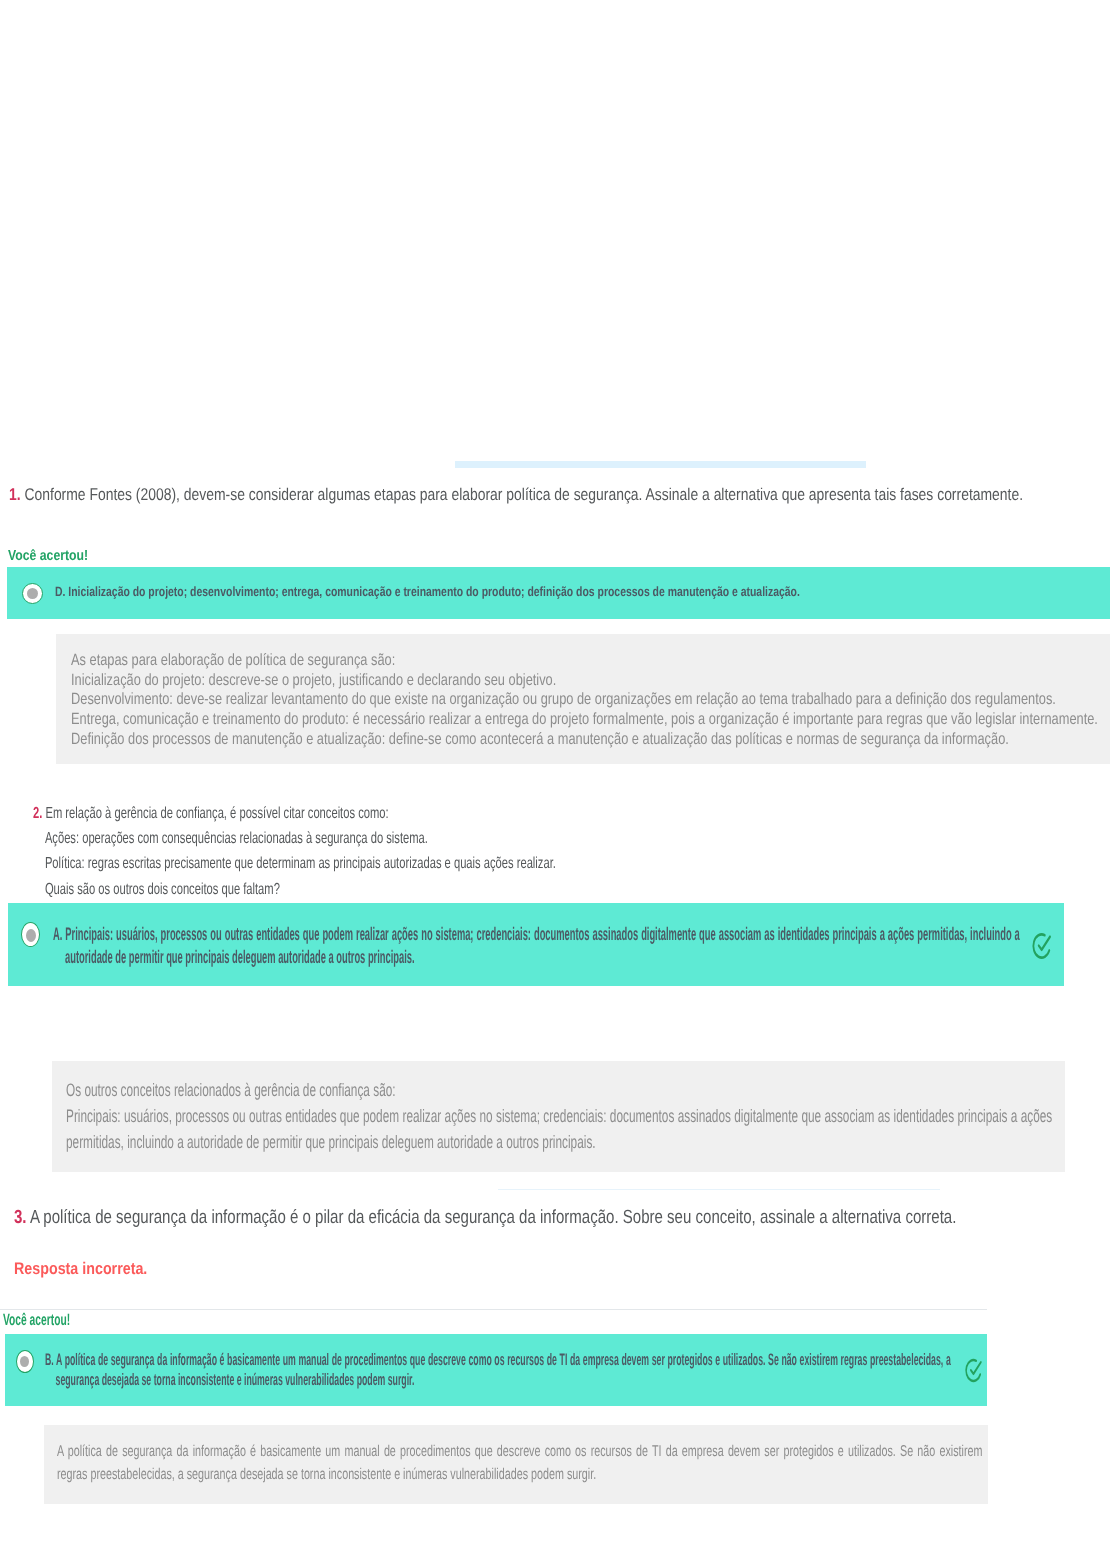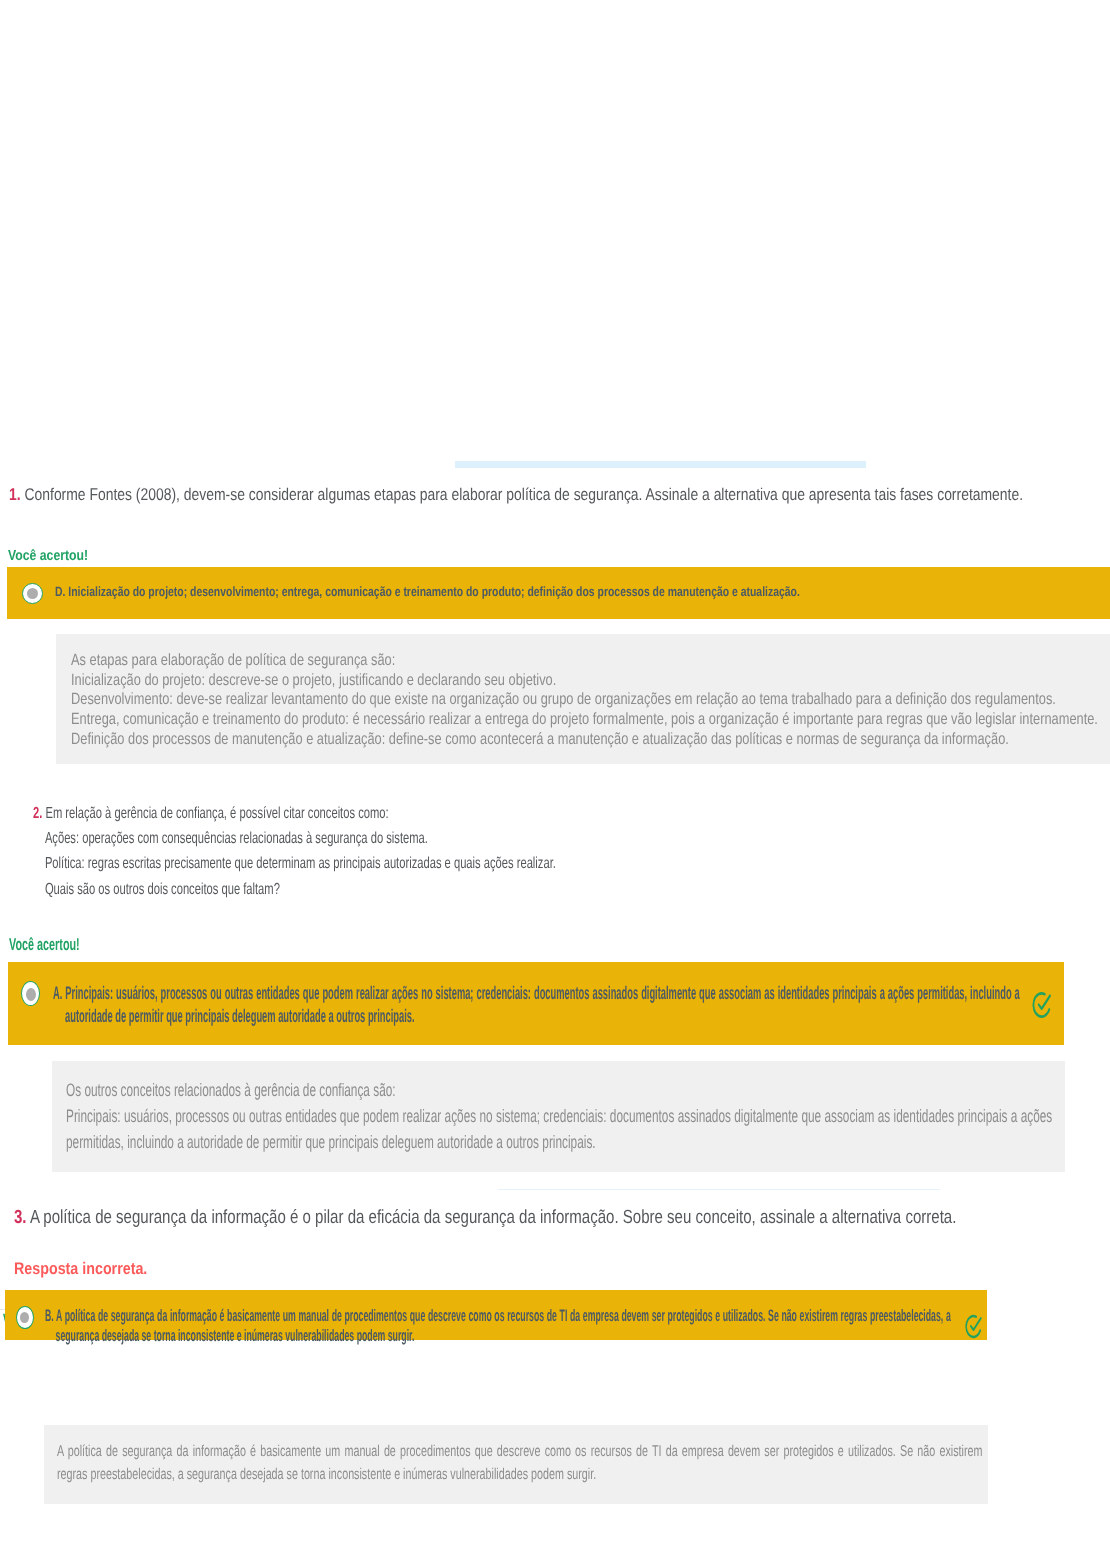--- a/index.html
+++ b/index.html
@@ -20,21 +20,21 @@
 
   
   .qnum{color:#d1305a;font-weight:700;}
   .prompt{color:#55585a;font-size:16px;font-weight:400;line-height:20px;white-space:nowrap;}
 
   
   .status-ok{color:#22a365;font-weight:700;font-size:15px;white-space:nowrap;}
   .status-bad{color:#fb5a5a;font-weight:700;font-size:18px;white-space:nowrap;}
 
   
-  .answer-box{background:#eab308;}
+  .answer-box{background:#5eead4;}
   .radio{position:absolute;border:1.6px solid #22a365;border-radius:50%;
          box-sizing:border-box;background:#ffffff;}
   .radio-dot{position:absolute;border-radius:50%;background:#adadad;}
   .ans-text{color:#4c5a64;font-weight:700;}
 
   
   .explain-box{background:#f0f0f0;}
   .explain-text{color:#8d8d8d;}
 </style>
 </head>
@@ -79,21 +79,21 @@
         <span>Em relação à gerência de confiança, é possível citar conceitos como:</span>
       </div>
       <div style="padding-left:17px;">Ações: operações com consequências relacionadas à segurança do sistema.</div>
       <div style="padding-left:17px;">Política: regras escritas precisamente que determinam as principais autorizadas e quais ações realizar.</div>
       <div style="padding-left:17px;">Quais são os outros dois conceitos que faltam?</div>
     </div>
   </div>
 
   <div class="abs status-ok sq" style="left:9px;top:935px;font-size:17px;transform:scaleX(0.636) translateZ(0);">Você acertou!</div>
 
-  <div class="abs answer-box" style="left:8px;top:962px;width:1056px;height:83px;">
+  <div class="abs answer-box" style="left:8px;top:903px;width:1056px;height:83px;">
     <span class="radio" style="left:13px;top:19px;width:19px;height:25px;"></span>
     <span class="radio-dot" style="left:18px;top:26px;width:10px;height:13px;"></span>
     <div class="abs ans-text sq" style="left:45px;top:20px;width:1867px;font-size:18.25px;line-height:22.9px;padding-left:23.5px;
                 transform:scaleX(0.5114) translateZ(0);text-align:justify;">
       <span style="margin-left:-23.5px">A.</span>
       <span>Principais: usuários, processos ou outras entidades que podem realizar ações no sistema; credenciais: documentos assinados digitalmente que associam as identidades principais a ações permitidas, incluindo a autoridade de permitir que principais deleguem autoridade a outros principais.</span>
     </div>
     <svg class="abs sq" style="left:1023px;top:28px;transform:scaleX(0.71) translateZ(0);" width="30" height="30" viewBox="0 0 24 24" fill="none" stroke="#23a25f" stroke-width="2.1" stroke-linecap="round" stroke-linejoin="round">
       <path d="M15.5 3.4A9.3 9.3 0 1 0 20.6 15.5"></path>
       <path d="M8.7 11.7l3.3 3.3L21.4 4.6"></path>
@@ -114,21 +114,21 @@
     <span class="qnum">3.</span>
     <span>A política de segurança da informação é o pilar da eficácia da segurança da informação. Sobre seu conceito, assinale a alternativa correta.</span>
   </div>
 
   <div class="abs status-bad sq" style="left:14px;top:1259px;font-size:16.8px;transform:scaleX(0.851) translateZ(0);">Resposta incorreta.</div>
 
   <div class="abs gray-rule" style="left:0px;top:1309px;width:987px;"></div>
 
   <div class="abs status-ok sq" style="left:3px;top:1311px;font-size:16.3px;transform:scaleX(0.63) translateZ(0);">Você acertou!</div>
 
-  <div class="abs answer-box" style="left:5px;top:1290px;width:982px;height:50px;">
+  <div class="abs answer-box" style="left:5px;top:1334px;width:982px;height:72px;">
     <span class="radio" style="left:11px;top:16px;width:18px;height:23px;"></span>
     <span class="radio-dot" style="left:15px;top:22px;width:9px;height:11px;"></span>
     <div class="abs ans-text sq" style="left:40px;top:16px;width:1700px;font-size:16.6px;line-height:19.7px;padding-left:20px;
                 transform:scaleX(0.5266) translateZ(0);text-align:justify;">
       <span style="margin-left:-20px">B.</span>
       <span>A política de segurança da informação é basicamente um manual de procedimentos que descreve como os recursos de TI da empresa devem ser protegidos e utilizados. Se não existirem regras preestabelecidas, a segurança desejada se torna inconsistente e inúmeras vulnerabilidades podem surgir.</span>
     </div>
     <svg class="abs sq" style="left:959px;top:23px;transform:scaleX(0.70) translateZ(0);" width="27" height="27" viewBox="0 0 24 24" fill="none" stroke="#23a25f" stroke-width="2.1" stroke-linecap="round" stroke-linejoin="round">
       <path d="M15.5 3.4A9.3 9.3 0 1 0 20.6 15.5"></path>
       <path d="M8.7 11.7l3.3 3.3L21.4 4.6"></path>

